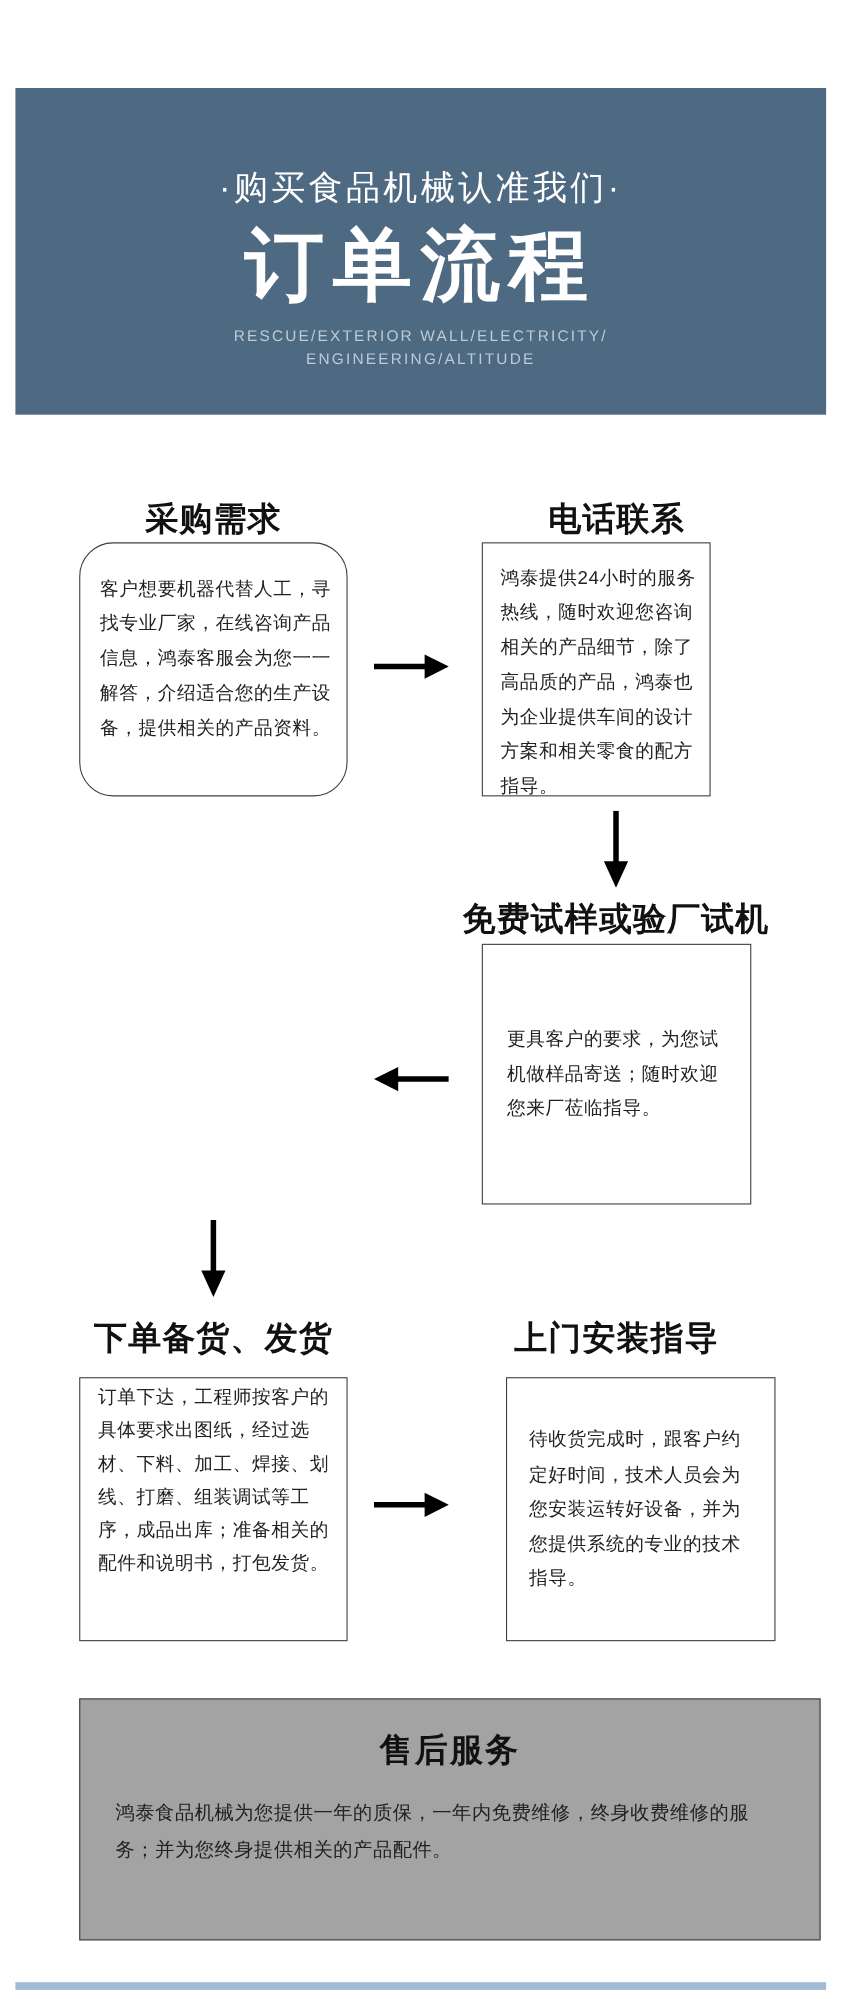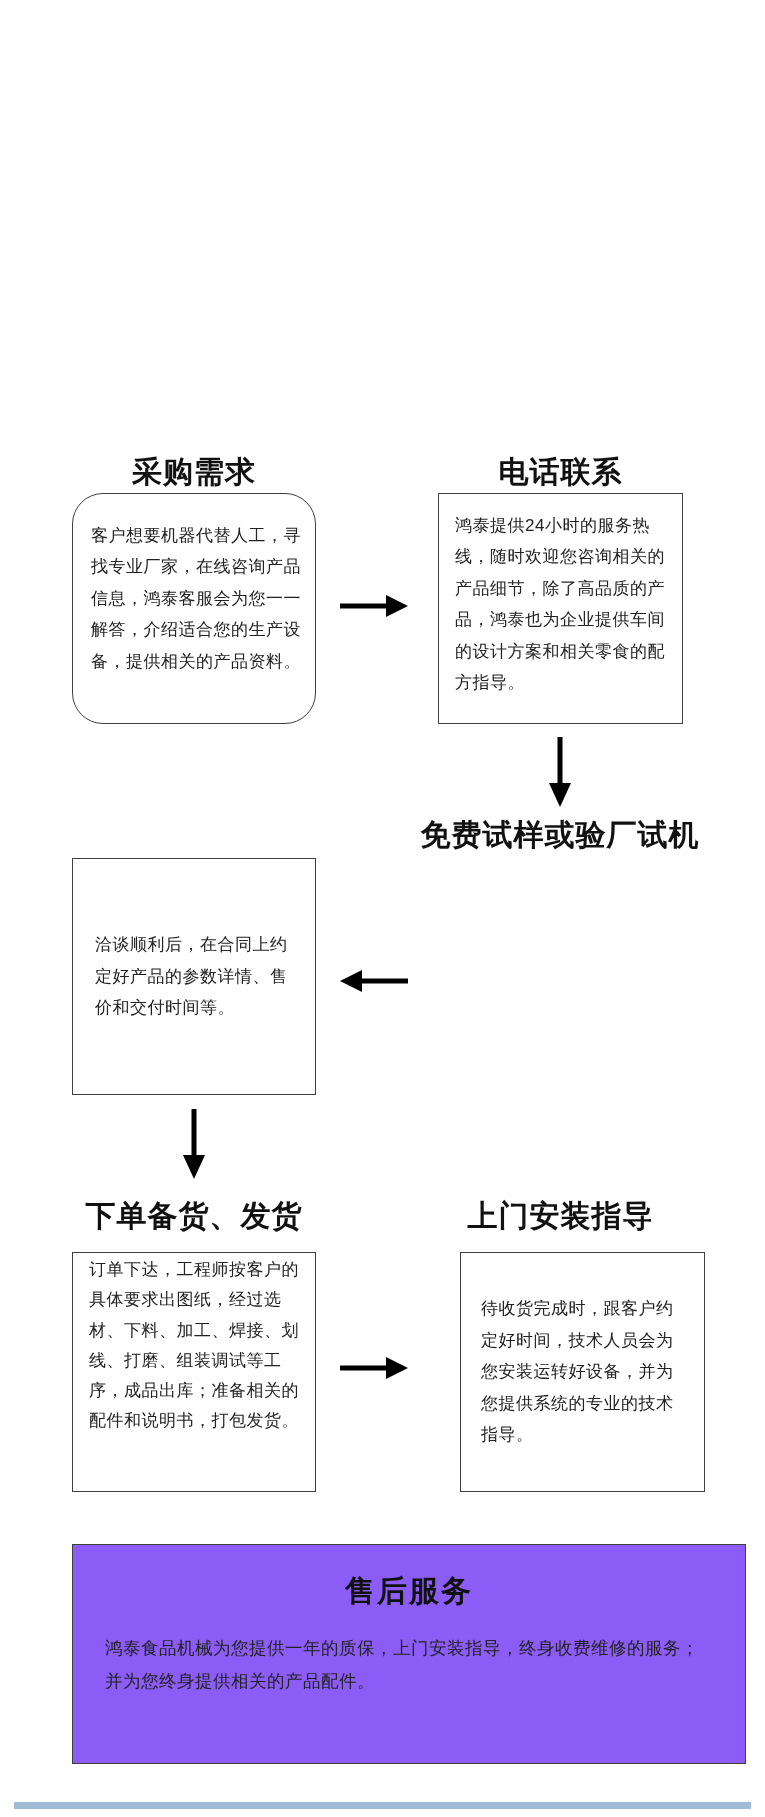--- a/index.html
+++ b/index.html
@@ -22,51 +22,59 @@
 
   
   .step-title{position:absolute;font-size:30px;font-weight:bold;text-align:center;color:#111;letter-spacing:1px;}
 
   
   .box{position:absolute;border:1px solid var(--box-border);background:#ffffff;box-sizing:border-box;}
   .box-text{font-size:17px;line-height:1.85;color:#222;text-align:left;letter-spacing:0.5px;}
   .vcenter{display:flex;align-items:center;}
 
   .box1{left:72px;top:493px;width:244px;height:231px;padding:26px 14px 0 18px;border-radius:31px;}
-  .box2{left:438px;top:493px;width:245px;height:231px;padding:16px 12px 0 16px;}
+  .box2{left:438px;top:493px;width:208px;height:231px;padding:16px 12px 0 16px;}
   .box3{left:72px;top:858px;width:244px;height:237px;padding:0 18px 0 22px;}
   .box4{left:438px;top:858px;width:245px;height:237px;padding:0 14px 0 22px;}
   .box5{left:72px;top:1252px;width:244px;height:240px;padding:2px 12px 0 16px;}
   .box6{left:460px;top:1252px;width:245px;height:240px;padding:0 14px 0 20px;}
   .box5 .box-text{line-height:1.78;}
 
   .t1{left:72px;top:452px;width:244px;}
   .t2{left:438px;top:452px;width:245px;}
   .t3{left:72px;top:815px;width:244px;}
   .t4{left:395px;top:815px;width:330px;}
   .t5{left:60px;top:1196px;width:268px;}
   .t6{left:438px;top:1196px;width:245px;}
 
   
   .arrow{position:absolute;}
   .arrow svg{display:block;}
 
   
   .after-box{position:absolute;left:72px;top:1544px;width:674px;height:220px;
-             border:1px solid var(--box-border);background:#8b5cf6;box-sizing:border-box;text-align:center;}
+             border:1px solid var(--box-border);background:#a3a3a3;box-sizing:border-box;text-align:center;}
   .after-title{margin-top:26px;font-size:30px;font-weight:bold;color:#111;letter-spacing:2px;}
   .after-body{margin:20px 30px 0 32px;font-size:17.5px;line-height:1.9;text-align:left;color:#222;letter-spacing:0.5px;}
 
   .bottom-divider{position:absolute;left:14px;top:1802px;width:737px;height:7px;background:var(--divider);}
 </style>
 </head>
 <body>
 
 <div class="canvas">
 
+  <div class="header">
+    <div class="header-subtitle">·购买食品机械认准我们·</div>
+    <div class="header-title">订单流程</div>
+    <div class="header-caption">
+      <div>RESCUE/EXTERIOR WALL/ELECTRICITY/</div>
+      <div>ENGINEERING/ALTITUDE</div>
+    </div>
+  </div>
 
   <div class="step-title t1">采购需求</div>
   <div class="step-title t2">电话联系</div>
 
   <div class="box box1">
     <div class="box-text">客户想要机器代替人工，寻找专业厂家，在线咨询产品信息，鸿泰客服会为您一一解答，介绍适合您的生产设备，提供相关的产品资料。</div>
   </div>
   <div class="box box2">
     <div class="box-text">鸿泰提供24小时的服务热线，随时欢迎您咨询相关的产品细节，除了高品质的产品，鸿泰也为企业提供车间的设计方案和相关零食的配方指导。</div>
   </div>
@@ -80,22 +88,22 @@
 
   <div class="arrow" style="left:548px;top:737px;">
     <svg width="24" height="70" viewBox="0 0 24 70">
       <line x1="12" y1="0" x2="12" y2="48" stroke="#000" stroke-width="5"></line>
       <polygon points="1,46 23,46 12,70" fill="#000"></polygon>
     </svg>
   </div>
 
   <div class="step-title t4">免费试样或验厂试机</div>
 
-  <div class="box box3 vcenter">
-    <div class="box-text">洽谈顺利后，在合同上约定好产品的参数详情、售价和交付时间等。</div>
+  <div class="box box4 vcenter">
+    <div class="box-text">更具客户的要求，为您试机做样品寄送；随时欢迎您来厂莅临指导。</div>
   </div>
 
   <div class="arrow" style="left:340px;top:969px;">
     <svg width="68" height="24" viewBox="0 0 68 24">
       <line x1="20" y1="12" x2="68" y2="12" stroke="#000" stroke-width="5"></line>
       <polygon points="22,1 22,23 0,12" fill="#000"></polygon>
     </svg>
   </div>
 
   <div class="arrow" style="left:182px;top:1109px;">
@@ -117,18 +125,18 @@
 
   <div class="arrow" style="left:340px;top:1356px;">
     <svg width="68" height="24" viewBox="0 0 68 24">
       <line x1="0" y1="12" x2="48" y2="12" stroke="#000" stroke-width="5"></line>
       <polygon points="46,1 46,23 68,12" fill="#000"></polygon>
     </svg>
   </div>
 
   <div class="after-box">
     <div class="after-title">售后服务</div>
-    <div class="after-body">鸿泰食品机械为您提供一年的质保，上门安装指导，终身收费维修的服务；并为您终身提供相关的产品配件。</div>
+    <div class="after-body">鸿泰食品机械为您提供一年的质保，一年内免费维修，终身收费维修的服务；并为您终身提供相关的产品配件。</div>
   </div>
 
   <div class="bottom-divider"></div>
 
 </div>
 
 </body></html>

